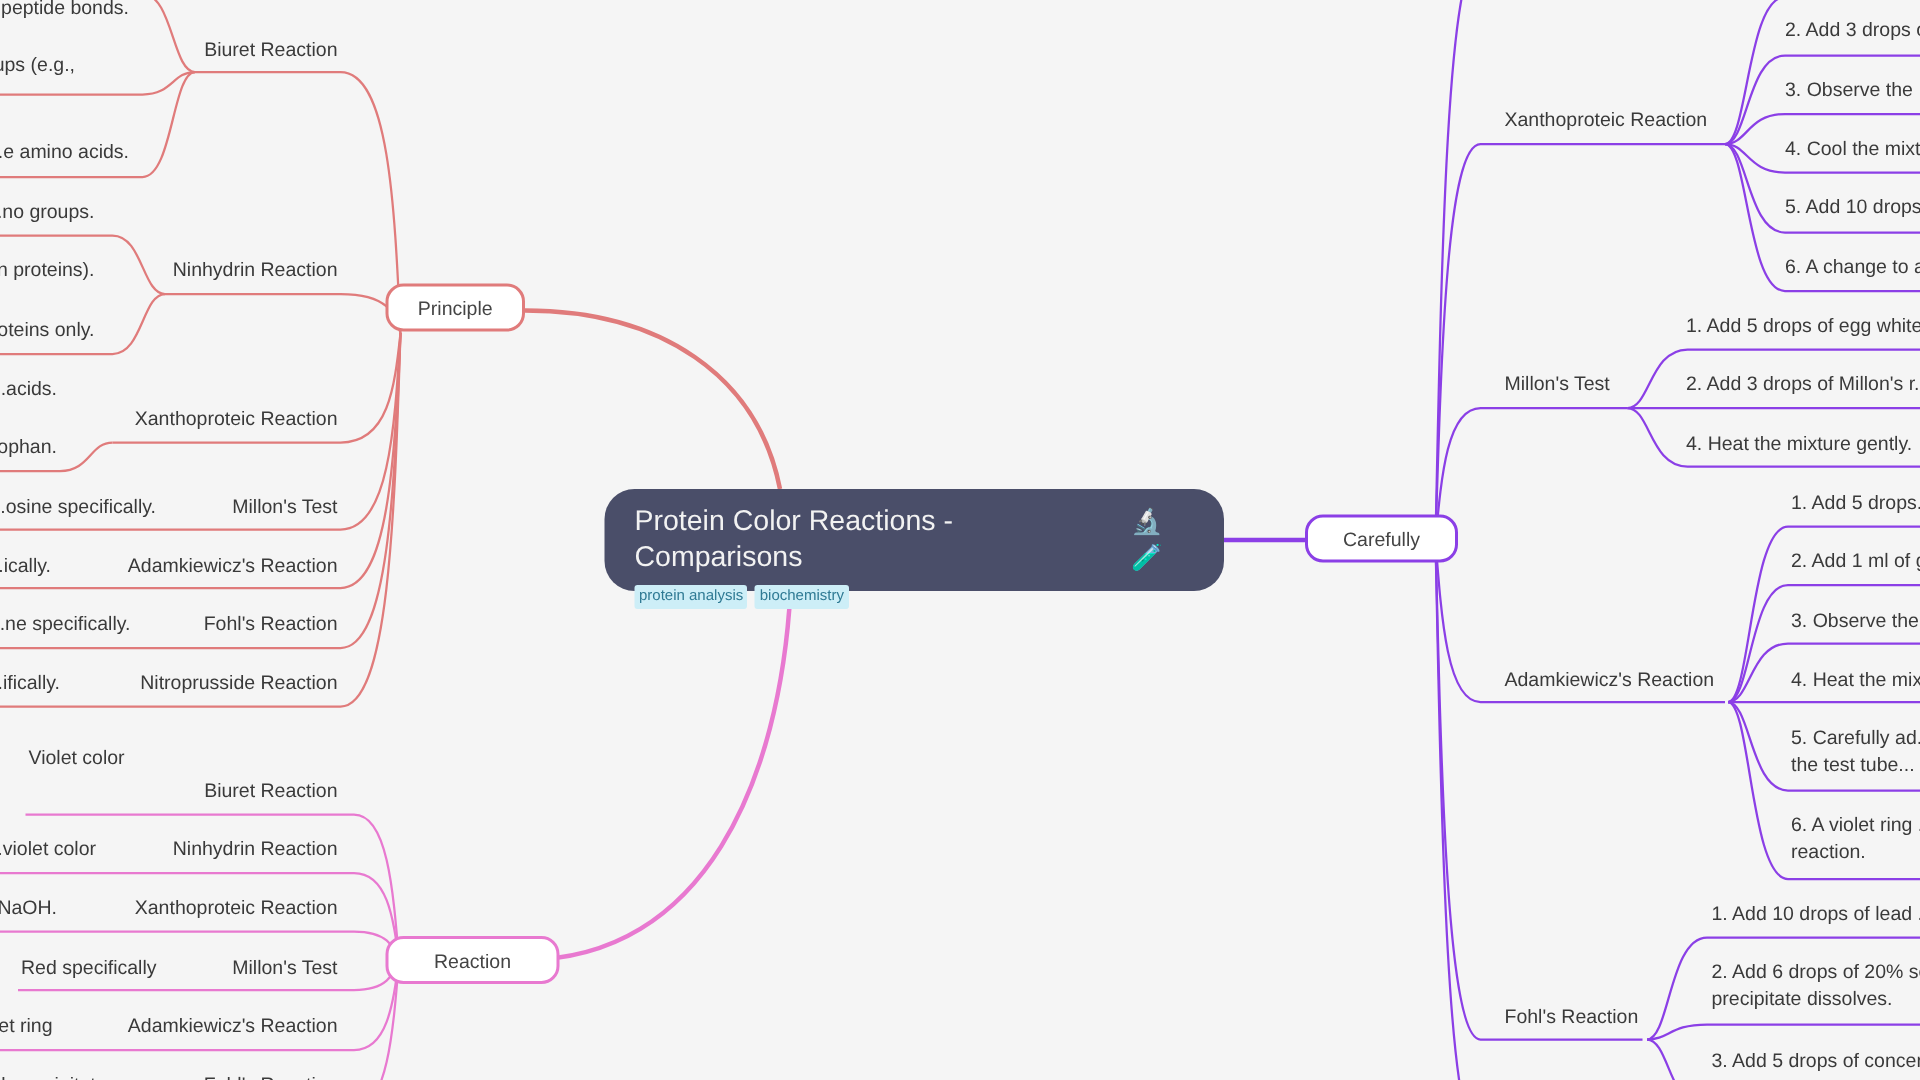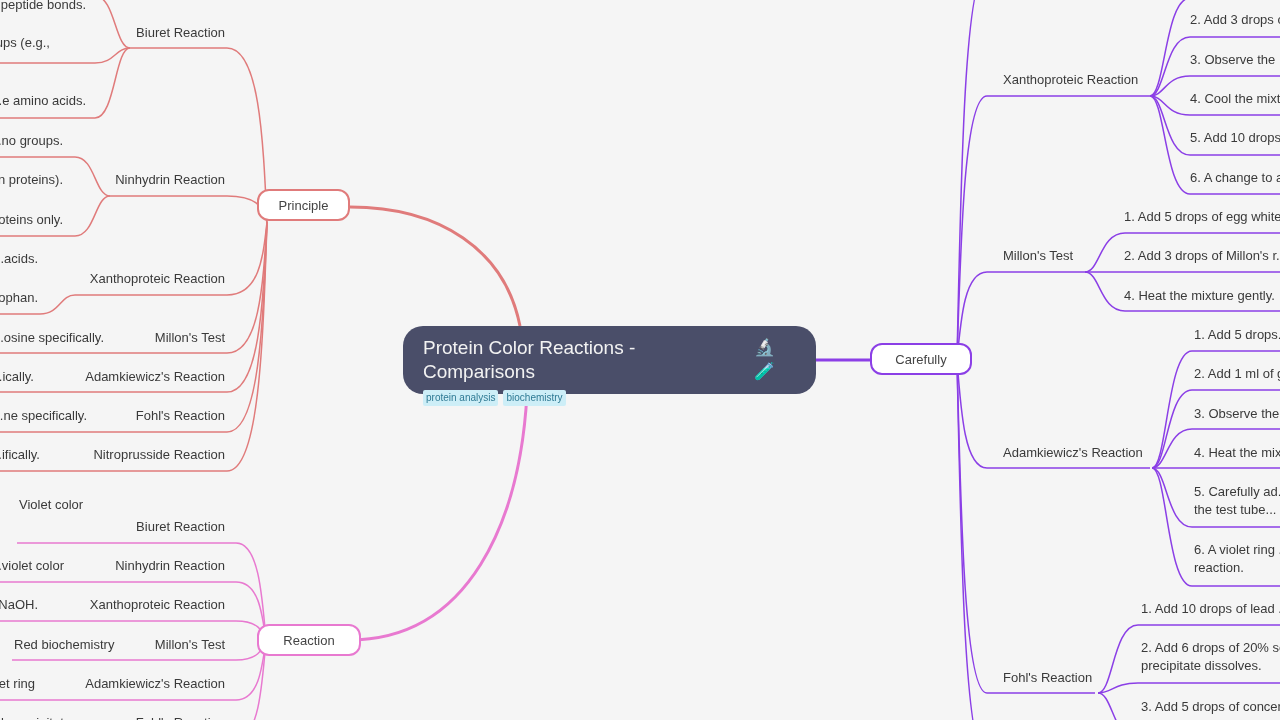--- a/index.html
+++ b/index.html
@@ -94,21 +94,21 @@
   </div>
   <div class="tags">
     <span class="tag">protein analysis</span>
     <span class="tag">biochemistry</span>
   </div>
 </div>
 
 <div class="branch-node" id="n-principle" style="left:257px;top:189px;width:93px;border-color:#e07b7b">
   <span>Principle</span>
 </div>
-<div class="branch-node" id="n-reaction" style="left:257px;top:624px;width:104px;border-color:#e879d0">
+<div class="branch-node" id="n-reaction" style="left:257px;top:624px;width:116px;border-color:#e879d0">
   <span>Reaction</span>
 </div>
 <div class="branch-node" id="n-procedure" style="left:870px;top:343px;width:102px;border-color:#8b3fe6">
   <span>Carefully</span>
 </div>
 
 <div class="lbl right" style="right:1055px;top:24px">Biuret Reaction</div>
 <div class="lbl right" style="right:1055px;top:171px">Ninhydrin Reaction</div>
 <div class="lbl right" style="right:1055px;top:270px">Xanthoproteic Reaction</div>
 <div class="lbl right" style="right:1055px;top:329px">Millon's Test</div>
@@ -132,21 +132,21 @@
 <div class="lbl right" style="right:1055px;top:518px">Biuret Reaction</div>
 <div class="lbl right" style="right:1055px;top:557px">Ninhydrin Reaction</div>
 <div class="lbl right" style="right:1055px;top:596px">Xanthoproteic Reaction</div>
 <div class="lbl right" style="right:1055px;top:636px">Millon's Test</div>
 <div class="lbl right" style="right:1055px;top:675px">Adamkiewicz's Reaction</div>
 <div class="lbl right" style="right:1055px;top:714px">Fohl's Reaction</div>
 
 <div class="lbl" style="left:19px;top:496px">Violet color</div>
 <div class="lbl right" style="right:1216px;top:557px">...violet color</div>
 <div class="lbl right" style="right:1242px;top:596px">...NaOH.</div>
-<div class="lbl" style="left:14px;top:636px">Red biochemistry</div>
+<div class="lbl" style="left:14px;top:636px">Red specifically</div>
 <div class="lbl right" style="right:1245px;top:675px">...et ring</div>
 <div class="lbl right" style="right:1209px;top:714px">...k precipitate</div>
 
 <div class="lbl" style="left:1003px;top:71px">Xanthoproteic Reaction</div>
 <div class="lbl" style="left:1003px;top:247px">Millon's Test</div>
 <div class="lbl" style="left:1003px;top:444px">Adamkiewicz's Reaction</div>
 <div class="lbl" style="left:1003px;top:669px">Fohl's Reaction</div>
 
 <div class="lbl" style="left:1190px;top:11px">2. Add 3 drops o...</div>
 <div class="lbl" style="left:1190px;top:51px">3. Observe the ...</div>

